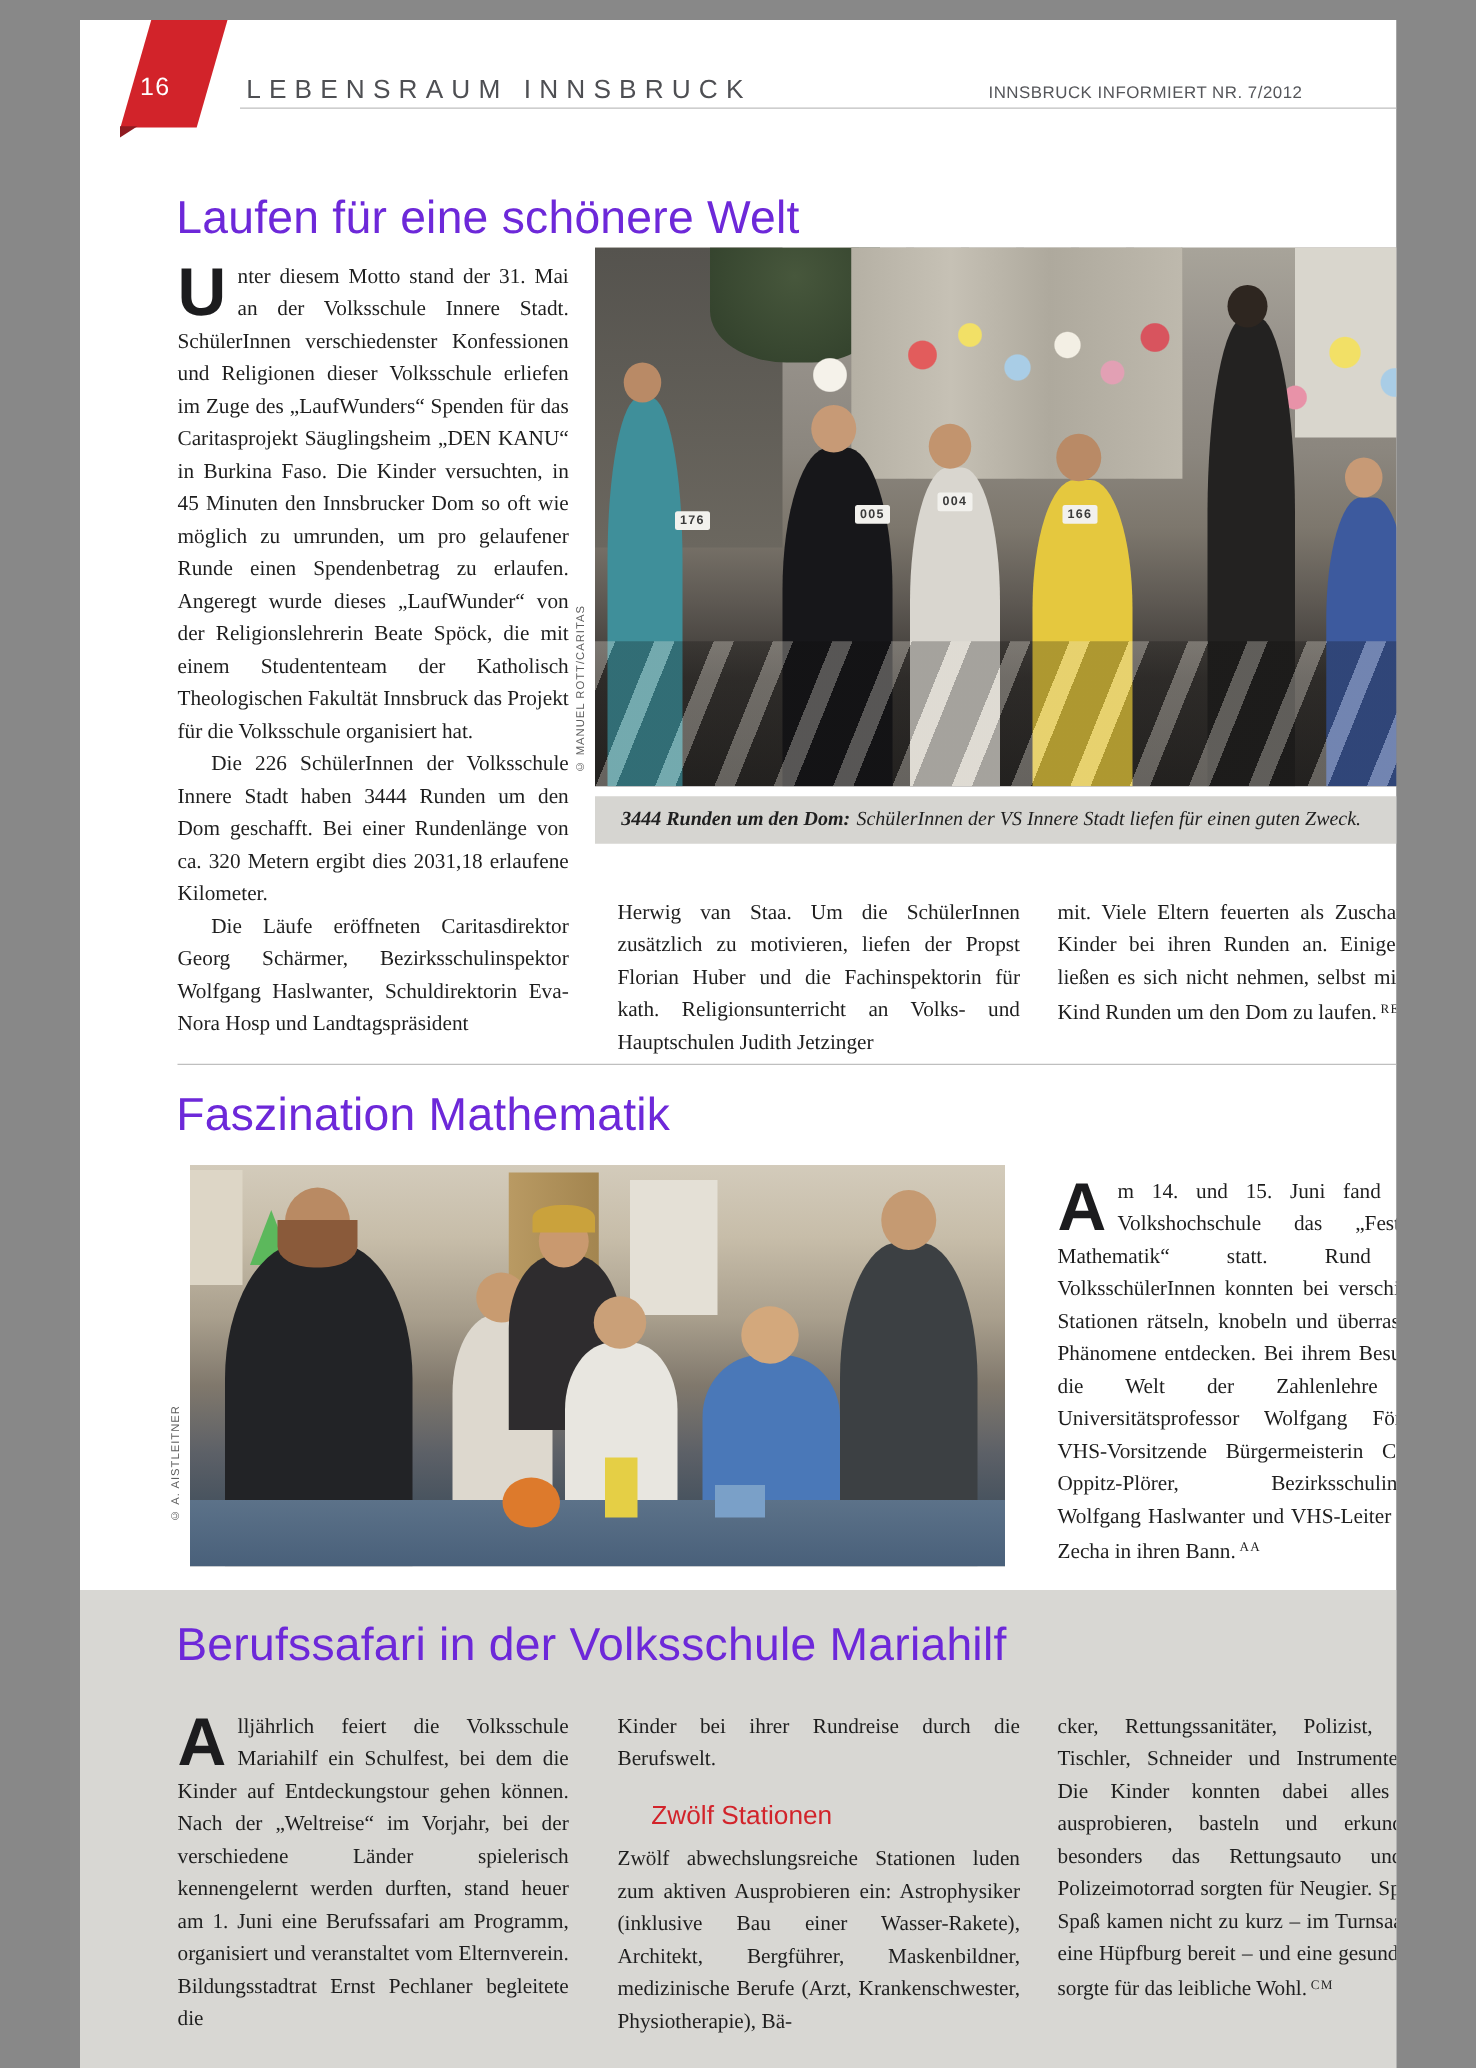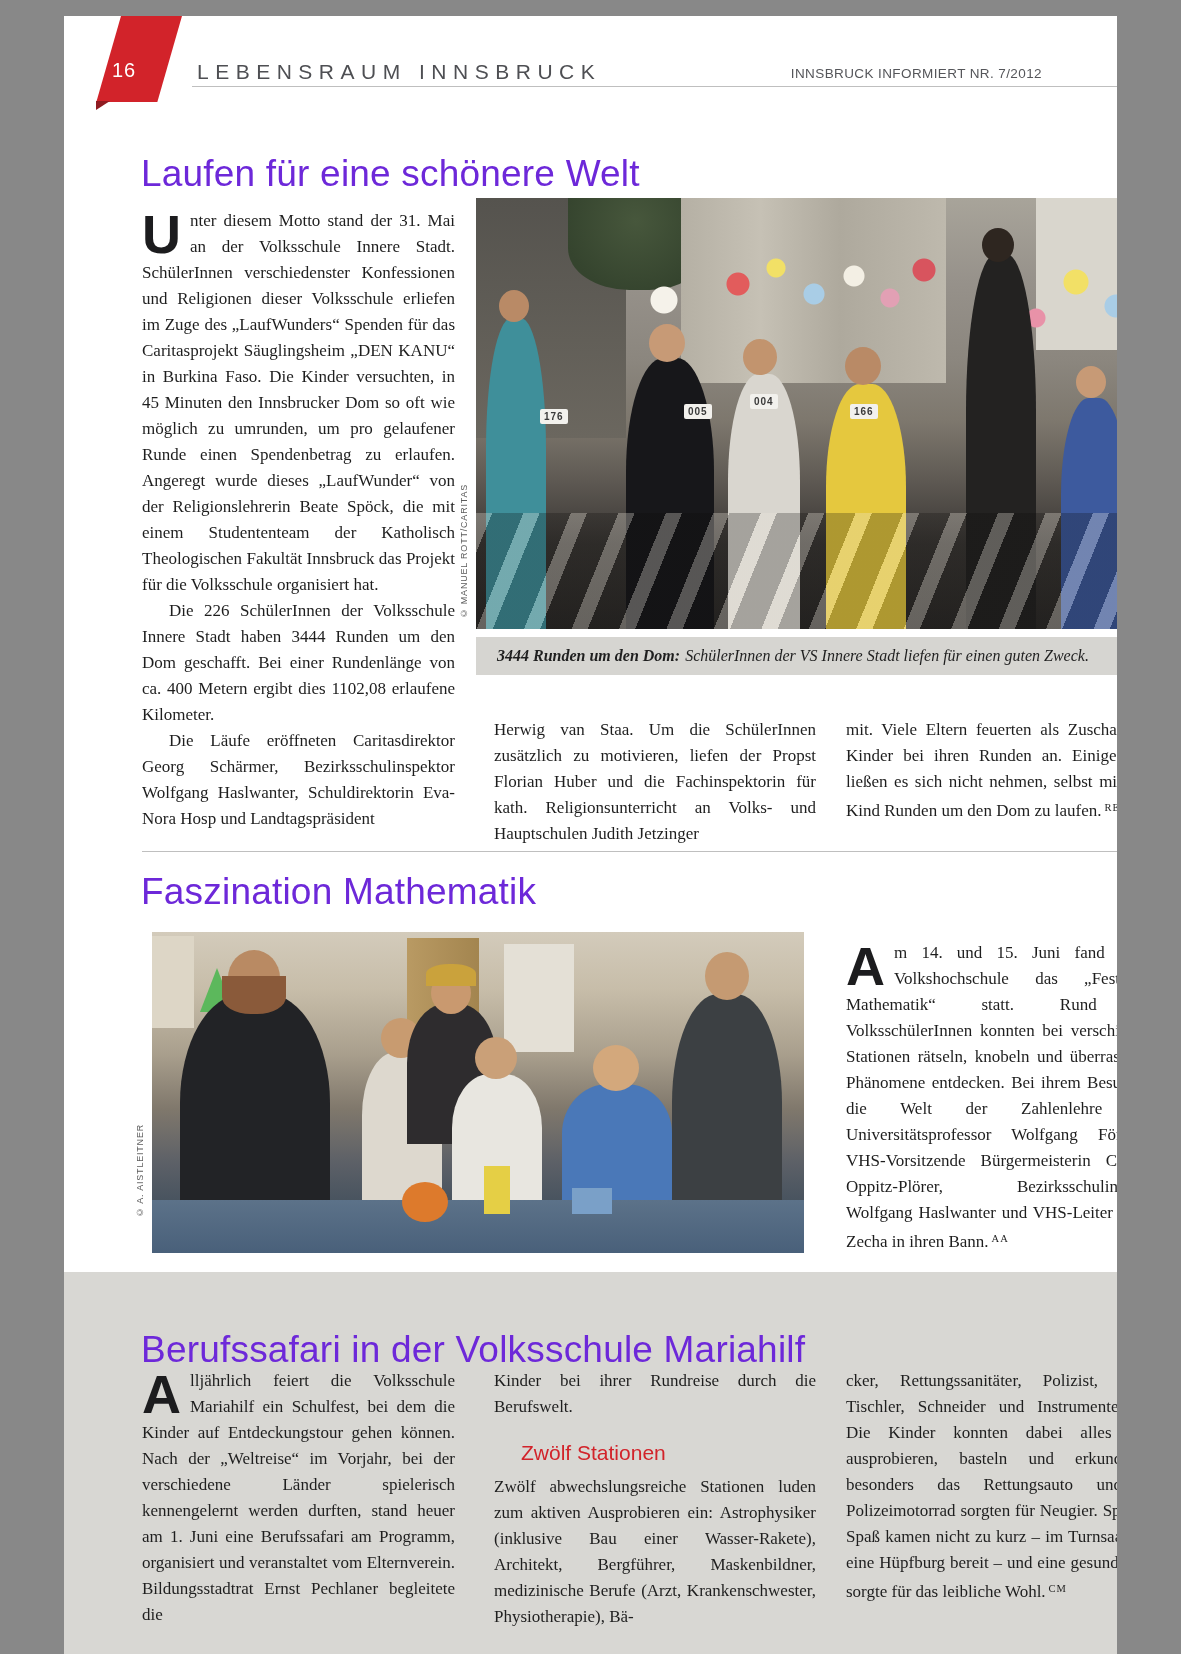--- a/index.html
+++ b/index.html
@@ -96,21 +96,21 @@
   <div class="ribbon-fold"></div>
   <span class="pagenum">16</span>
   <div class="section-title">LEBENSRAUM INNSBRUCK</div>
   <div class="issue">INNSBRUCK INFORMIERT NR. 7/2012</div>
   <div class="rule" style="left:128px; top:70px; width:978px;"></div>
 
   <h1 style="left:77px; top:138px;">Laufen für eine schönere Welt</h1>
 
   <div class="col" style="left:78px; top:192px; width:313px;">
     <p class="body"><span class="dropcap">U</span><span>nter diesem Motto stand der 31. Mai an der Volksschule Innere Stadt. SchülerInnen verschiedenster Konfessionen und Religionen dieser Volksschule erliefen im Zuge des „LaufWunders“ Spenden für das Caritasprojekt Säuglingsheim „DEN KANU“ in Burkina Faso. Die Kinder versuchten, in 45 Minuten den Innsbrucker Dom so oft wie möglich zu umrunden, um pro gelaufener Runde einen Spendenbetrag zu erlaufen. Angeregt wurde dieses „LaufWunder“ von der Religionslehrerin Beate Spöck, die mit einem Studententeam der Katholisch Theologischen Fakultät Innsbruck das Projekt für die Volksschule organisiert hat.</span></p>
-    <p class="body"><span>Die 226 SchülerInnen der Volksschule Innere Stadt haben 3444 Runden um den Dom geschafft. Bei einer Rundenlänge von ca. 400 Metern ergibt dies 1102,08 erlaufene Kilometer.</span></p>
+    <p class="body"><span>Die 226 SchülerInnen der Volksschule Innere Stadt haben 3444 Runden um den Dom geschafft. Bei einer Rundenlänge von ca. 320 Metern ergibt dies 2031,18 erlaufene Kilometer.</span></p>
     <p class="body"><span>Die Läufe eröffneten Caritasdirektor Georg Schärmer, Bezirksschulinspektor Wolfgang Haslwanter, Schuldirektorin Eva-Nora Hosp und Landtagspräsident</span></p>
   </div>
 
   <figure class="photo1">
     <div class="p1-bldg-left"></div>
     <div class="p1-trees"></div>
     <div class="p1-facade"></div>
     <div class="p1-bldg-right"></div>
     <div class="p1-balloons"></div>
     <div class="fig" style="left:10px; top:120px; width:60px; height:311px; background:#3f8f9a;"></div>
@@ -175,21 +175,21 @@
     <div style="left:420px; top:256px; width:40px; height:26px; background:#7aa0c8;"></div>
   </figure>
   <div class="credit" style="left:71px; top:1108px;">© A. AISTLEITNER</div>
 
   <div class="col" style="left:782px; top:924px; width:322px;">
     <p class="body"><span class="dropcap">A</span><span>m 14. und 15. Juni fand in der Volkshochschule das „Fest der Mathematik“ statt. Rund 120 VolksschülerInnen konnten bei verschiedenen Stationen rätseln, knobeln und überraschende Phänomene entdecken. Bei ihrem Besuch zog die Welt der Zahlenlehre auch Universitätsprofessor Wolfgang Förg-Rob, VHS-Vorsitzende Bürgermeisterin Christine Oppitz-Plörer, Bezirksschulinspektor Wolfgang Haslwanter und VHS-Leiter Roland Zecha in ihren Bann.</span><sup class="ini">AA</sup><span class="endmark"></span></p>
   </div>
 
   <div class="band"></div>
 
-  <h1 style="left:77px; top:1314px;">Berufssafari in der Volksschule Mariahilf</h1>
+  <h1 style="left:77px; top:1280px;">Berufssafari in der Volksschule Mariahilf</h1>
 
   <div class="col" style="left:78px; top:1352px; width:313px;">
     <p class="body"><span class="dropcap">A</span><span>lljährlich feiert die Volksschule Mariahilf ein Schulfest, bei dem die Kinder auf Entdeckungstour gehen können. Nach der „Weltreise“ im Vorjahr, bei der verschiedene Länder spielerisch kennengelernt werden durften, stand heuer am 1. Juni eine Berufssafari am Programm, organisiert und veranstaltet vom Elternverein. Bildungsstadtrat Ernst Pechlaner begleitete die</span></p>
   </div>
 
   <div class="col" style="left:430px; top:1352px; width:322px;">
     <p class="body"><span>Kinder bei ihrer Rundreise durch die Berufswelt.</span></p>
     <p class="body subhead">Zwölf Stationen</p>
     <p class="body" style="text-indent:0;"><span>Zwölf abwechslungsreiche Stationen luden zum aktiven Ausprobieren ein: Astrophysiker (inklusive Bau einer Wasser-Rakete), Architekt, Bergführer, Maskenbildner, medizinische Berufe (Arzt, Krankenschwester, Physiotherapie), Bä-</span></p>
   </div>

